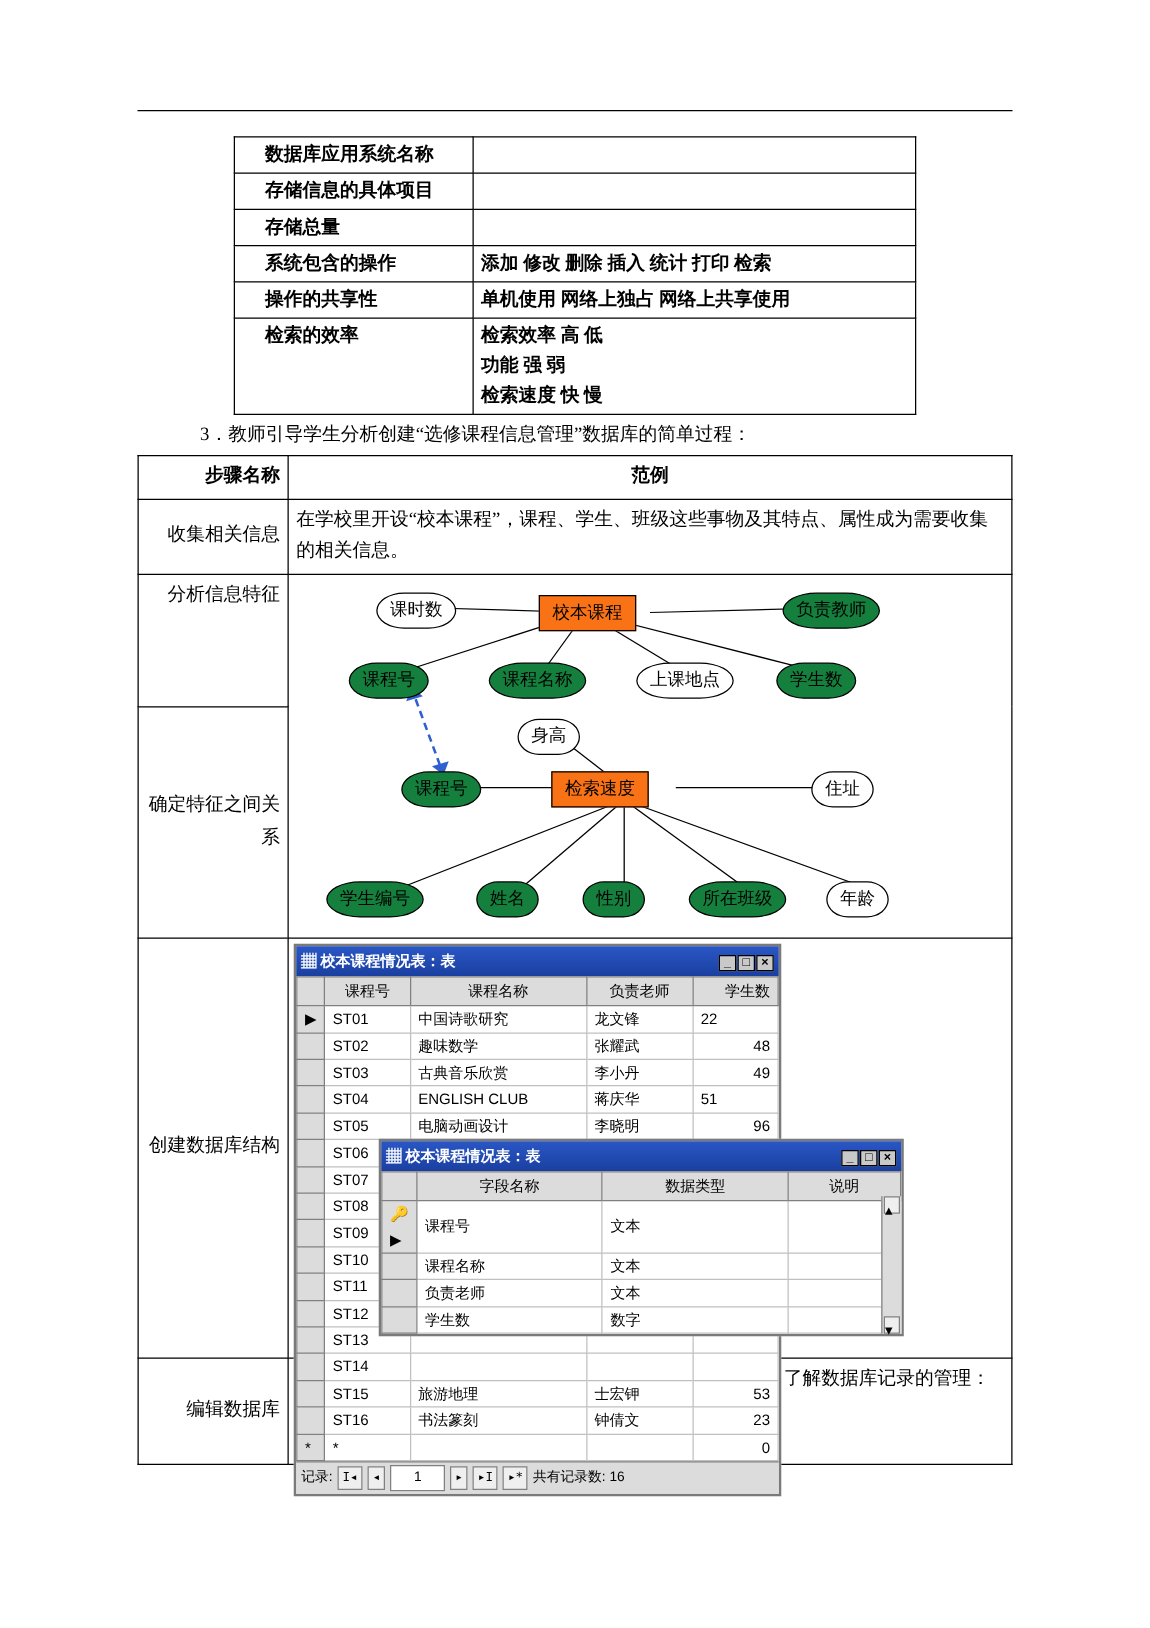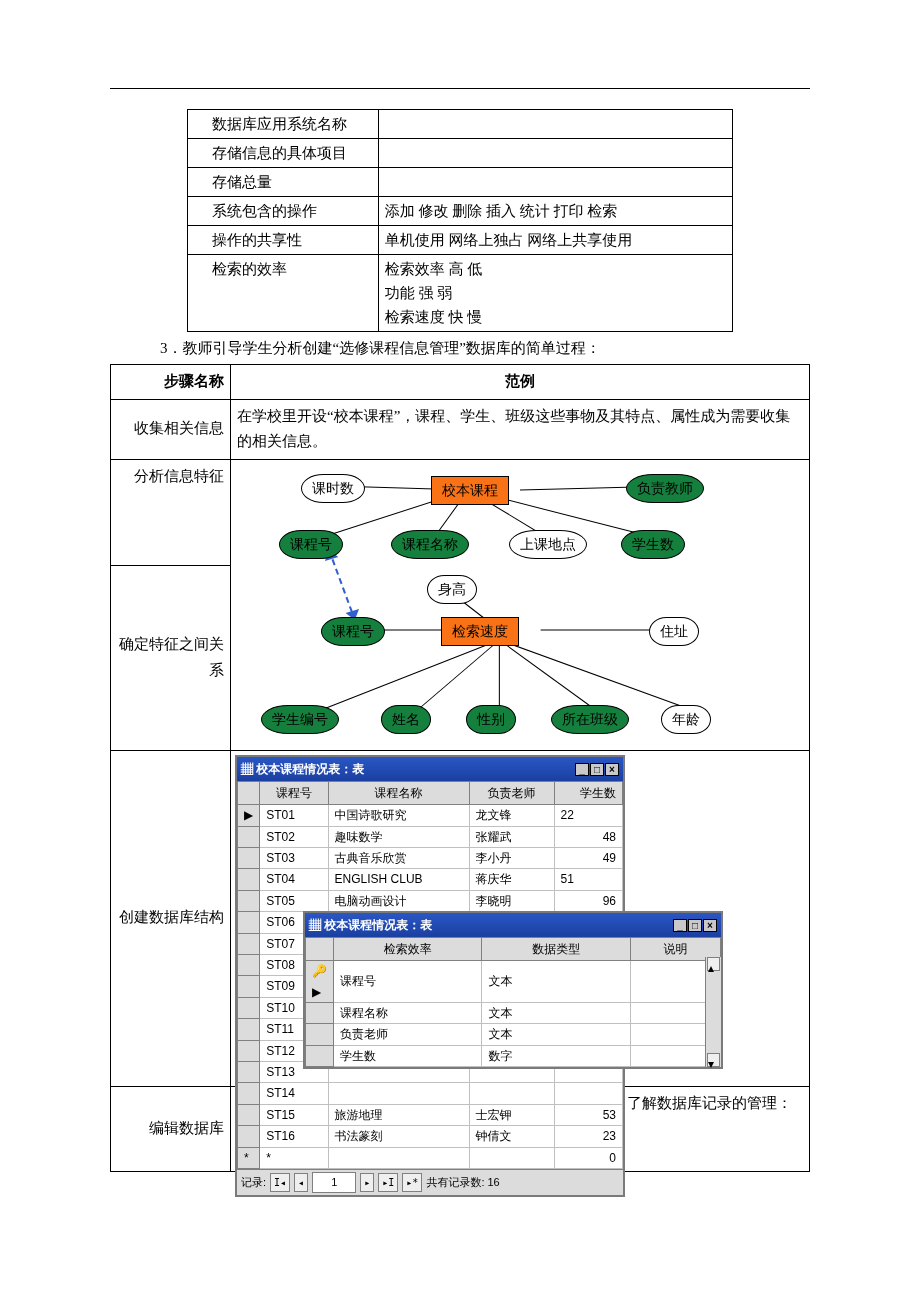--- a/index.html
+++ b/index.html
@@ -13,20 +13,21 @@
     width: 920px;
   }
   .hr-top {
     border-top: 1.5px solid #000;
     margin-bottom: 20px;
   }
   table.prop {
     border-collapse: collapse;
     width: 78%;
     margin: 0 auto 2px auto;
+    font-weight: bold;
   }
   table.prop td {
     border: 1px solid #000;
     padding: 2px 6px;
     line-height: 1.6;
     vertical-align: top;
   }
   table.prop td.k { width: 35%; text-indent: 1.2em; }
   .lead {
     margin: 4px 0 4px 50px;
@@ -147,21 +148,21 @@
               <line x1="260" y1="180" x2="460" y2="255"></line>
             </g>
           </svg>
           <div class="node rect" style="left:200px; top:16px">校本课程</div>
           <div class="node oval-w" style="left:70px;  top:14px">课时数</div>
           <div class="node oval-o" style="left:395px; top:14px">负责教师</div>
           <div class="node oval-o" style="left:48px;  top:70px">课程号</div>
           <div class="node oval-o" style="left:160px; top:70px">课程名称</div>
           <div class="node oval-w" style="left:278px; top:70px">上课地点</div>
           <div class="node oval-o" style="left:390px; top:70px">学生数</div>
-          <div class="node oval-w" style="left:196px; top:115px">身高</div>
+          <div class="node oval-w" style="left:183px; top:115px">身高</div>
           <div class="node oval-o" style="left:90px;  top:157px">课程号</div>
           <div class="node rect" style="left:210px; top:157px">检索速度</div>
           <div class="node oval-w" style="left:418px; top:157px">住址</div>
           <div class="node oval-o" style="left:30px;  top:245px">学生编号</div>
           <div class="node oval-o" style="left:150px; top:245px">姓名</div>
           <div class="node oval-o" style="left:235px; top:245px">性别</div>
           <div class="node oval-o" style="left:320px; top:245px">所在班级</div>
           <div class="node oval-w" style="left:430px; top:245px">年龄</div>
         </div>
       </td>
@@ -326,21 +327,21 @@
           <div class="win" style="left:72px; top:160px; width:420px;">
             <div class="titlebar">
               <span>▦ <span>校本课程情况表：表</span></span>
               <span class="btns"><span>_</span><span>□</span><span>×</span></span>
             </div>
             <div style="position:relative">
               <table class="dbt">
                 <tbody>
                     <tr>
                       <th style="width:18px"></th>
-                  <th>检索效率</th>
+                  <th>字段名称</th>
                   <th>数据类型</th>
                   <th>说明</th>
                 </tr>
                 </tbody>
                   <tbody id="dsrows">
                     <tr>
                       <td class="rh">🔑▶</td>
                       <td>课程号</td>
                       <td>文本</td>
                       <td></td>

